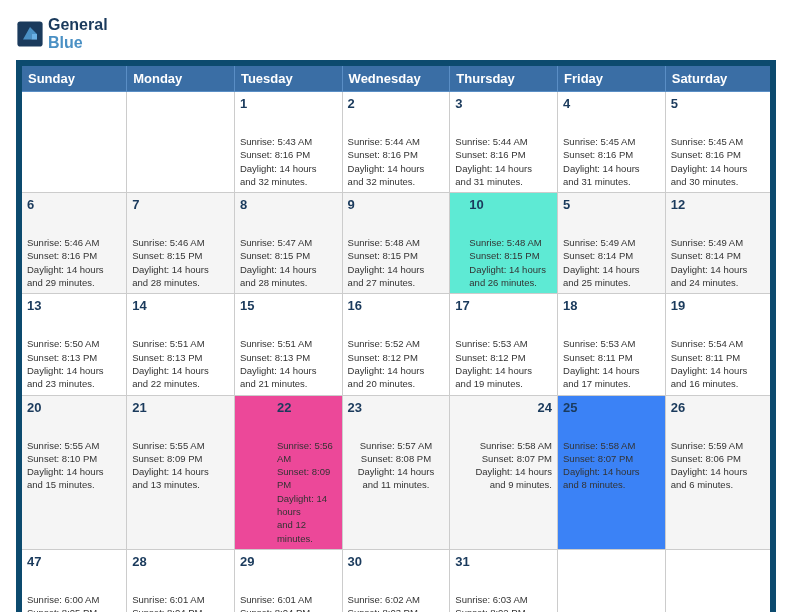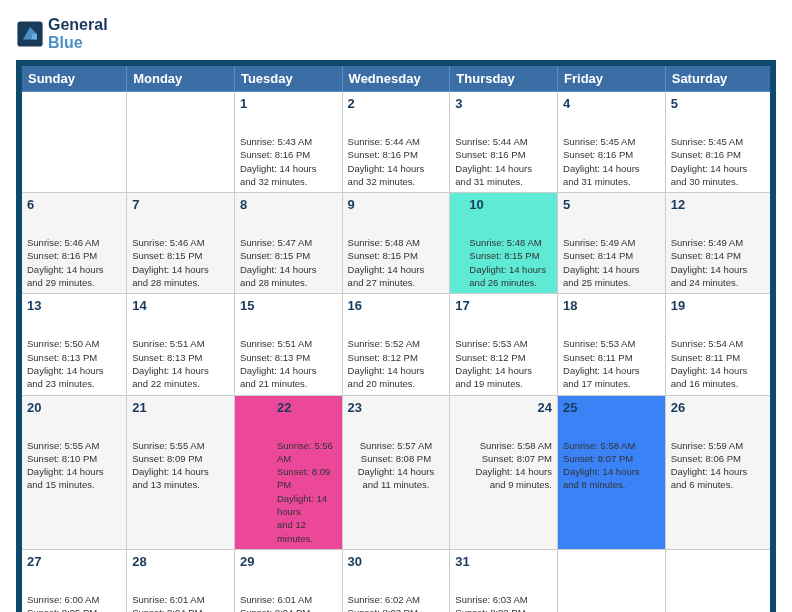--- a/index.html
+++ b/index.html
@@ -303,21 +303,21 @@
         <td style="background: rgb(245, 245, 245);">
           <span class="day-num">26</span>
           <div class="day-info" style="white-space: pre-line;">Sunrise: 5:59 AM
 Sunset: 8:06 PM
 Daylight: 14 hours
 and 6 minutes.</div>
         </td>
       </tr>
       <tr>
         <td>
-          <span class="day-num">27</span>
+          <span class="day-num">47</span>
           <div class="day-info" style="white-space: pre-line;">Sunrise: 6:00 AM
 Sunset: 8:05 PM
 Daylight: 14 hours
 and 5 minutes.</div>
         </td>
         <td>
           <span class="day-num">28</span>
           <div class="day-info" style="white-space: pre-line;">Sunrise: 6:01 AM
 Sunset: 8:04 PM
 Daylight: 14 hours

